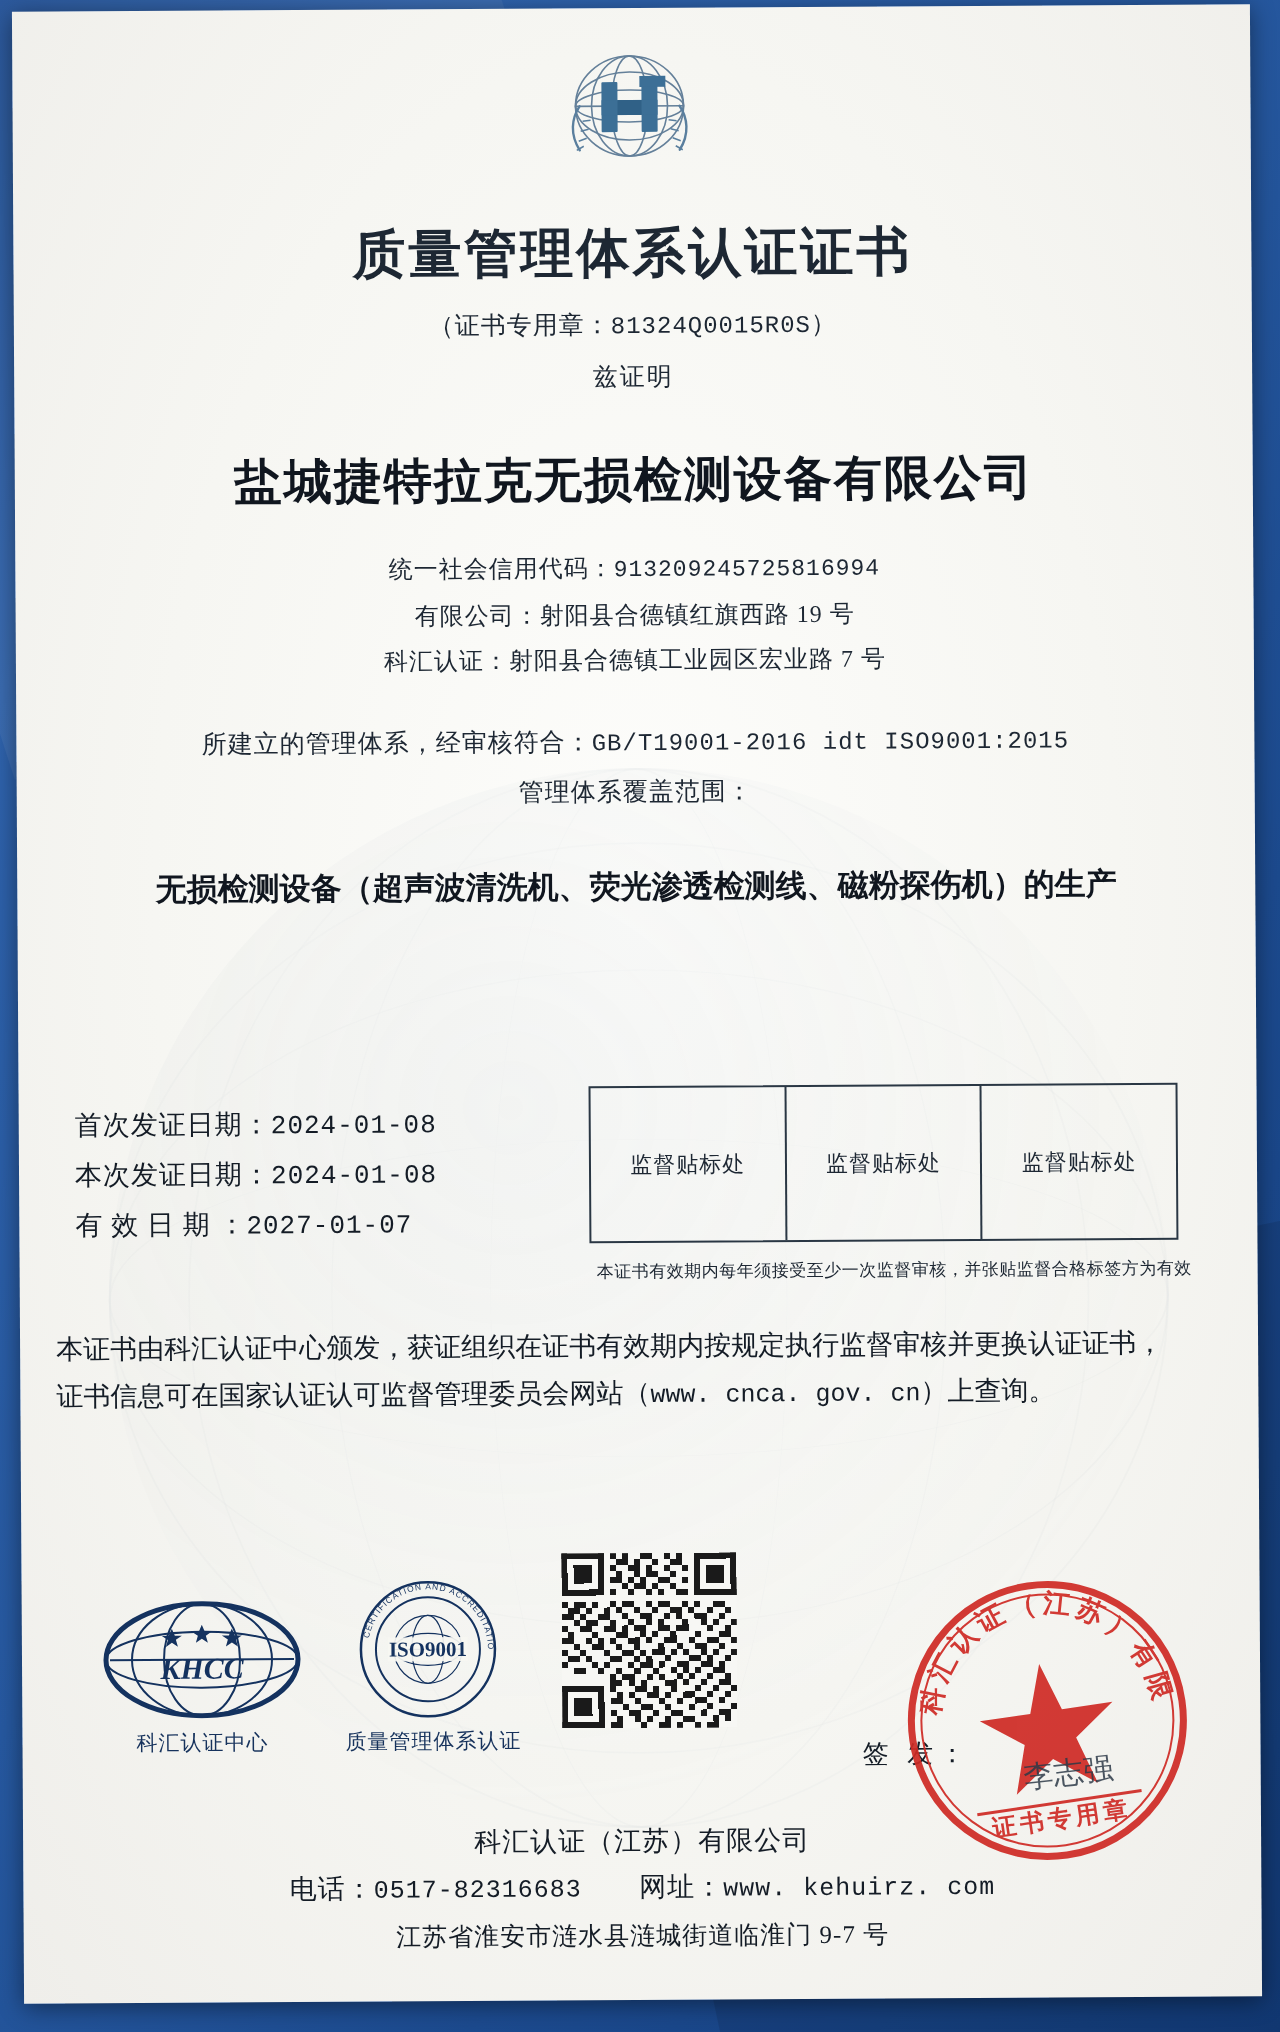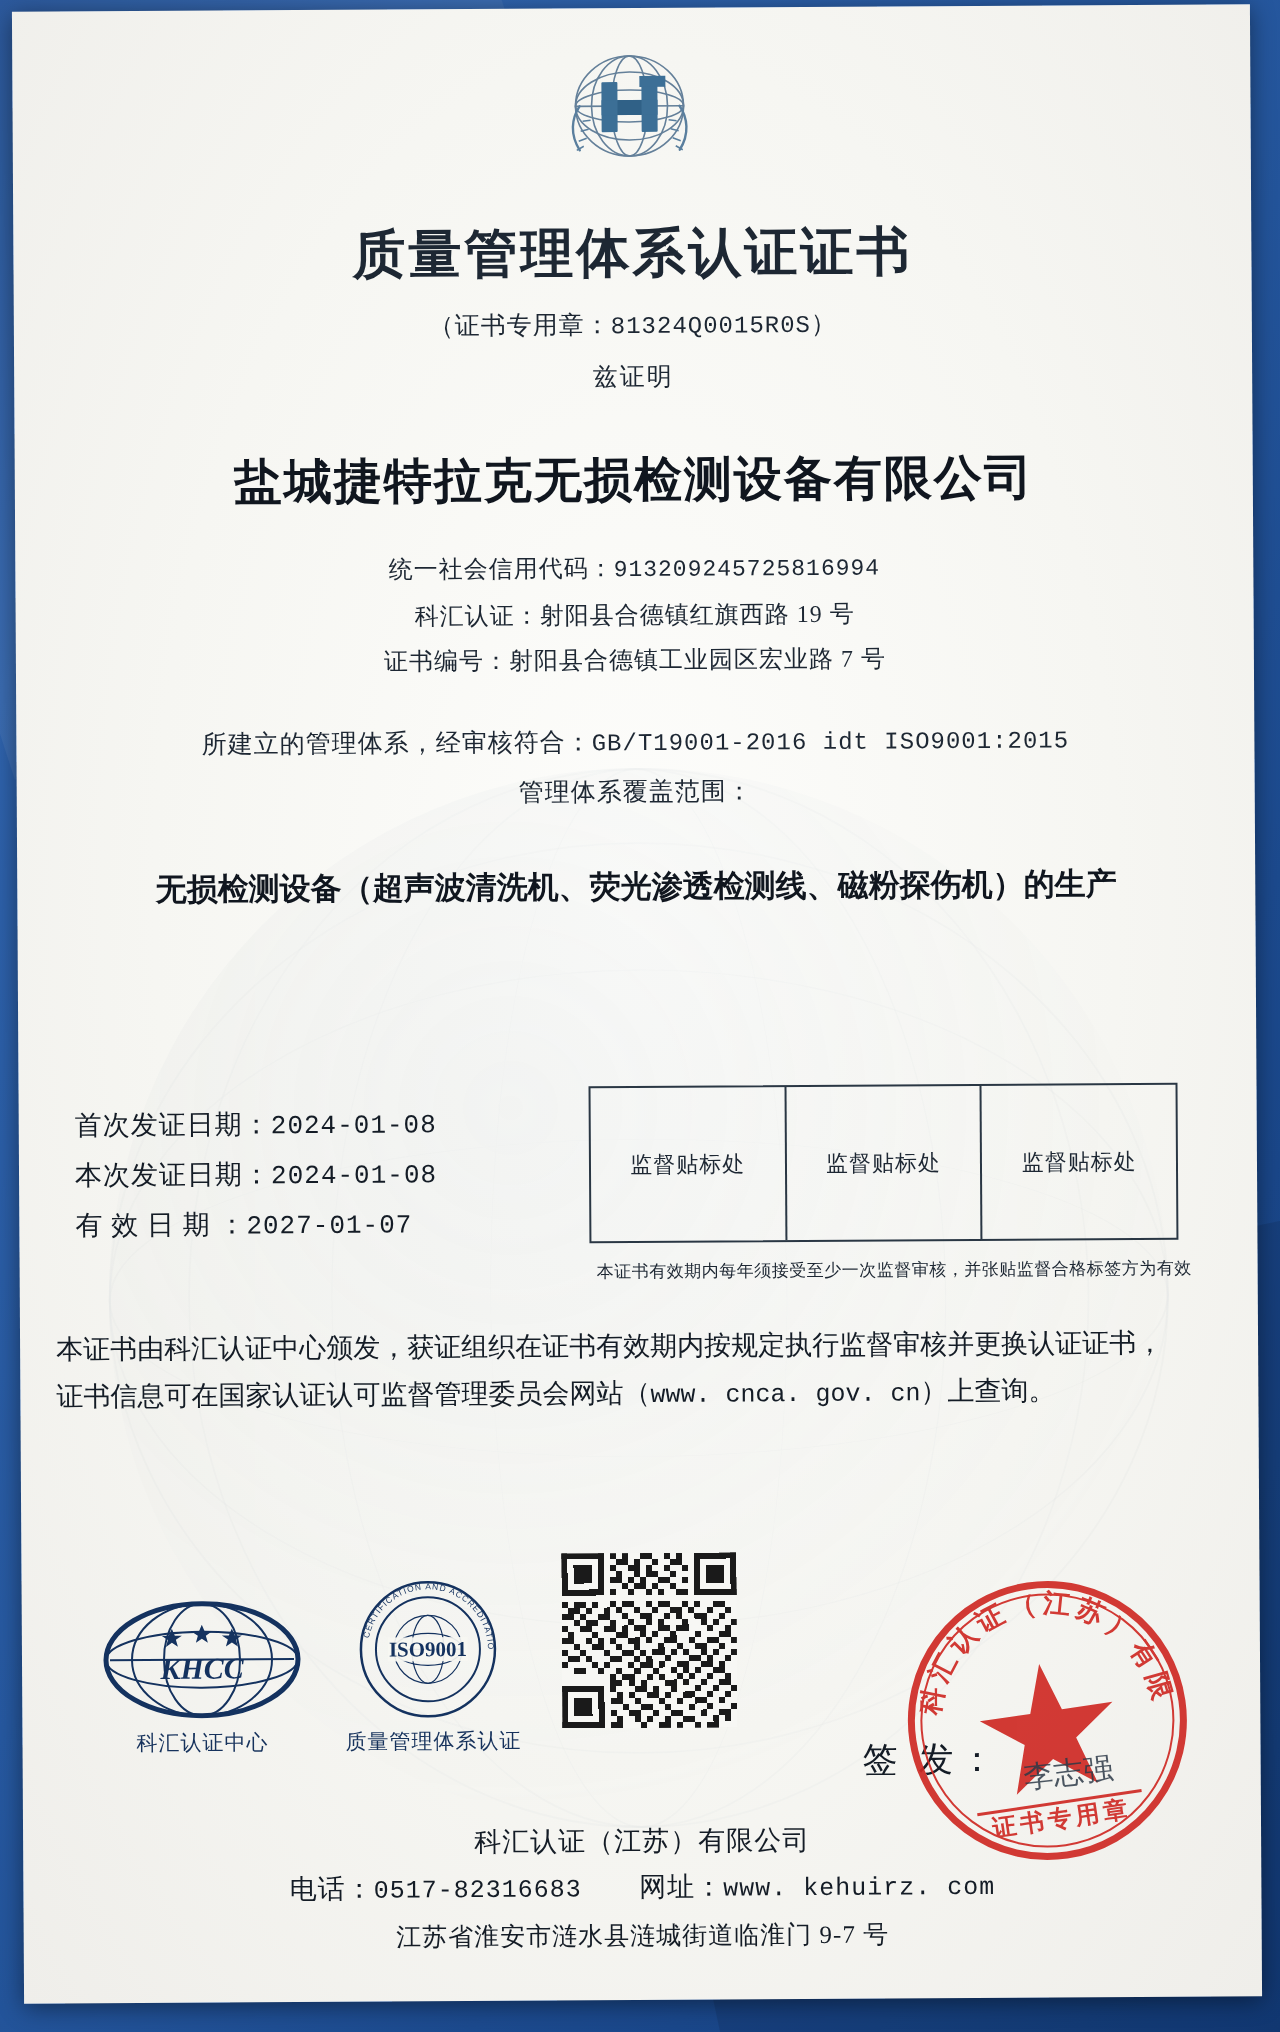--- a/index.html
+++ b/index.html
@@ -281,21 +281,21 @@
     left: 880px;
     top: 1570px;
     width: 290px;
     height: 290px;
     opacity: 0.92;
   }
   .sign-label {
     position: absolute;
     left: 840px;
     top: 1730px;
-    font-size: 35px;
+    font-size: 26px;
     color: #141c26;
     letter-spacing: 6px;
   }
 
   
   .footer {
     position: absolute;
     left: 0; right: 0;
     top: 1810px;
     text-align: center;
@@ -363,24 +363,24 @@
 
     <div class="hereby">兹证明</div>
 
     <div class="company">盐城捷特拉克无损检测设备有限公司</div>
 
     <div class="meta">
       <div>
         <span>统一社会信用代码：</span><span class="mono">913209245725816994</span>
       </div>
       <div>
-        <span>科汇认证：</span><span>射阳县合德镇红旗西路 19 号</span>
+        <span>有限公司：</span><span>射阳县合德镇红旗西路 19 号</span>
       </div>
       <div>
-        <span>证书编号：</span><span>射阳县合德镇工业园区宏业路 7 号</span>
+        <span>科汇认证：</span><span>射阳县合德镇工业园区宏业路 7 号</span>
       </div>
     </div>
 
     <div class="standard">
       <span>所建立的管理体系，经审核符合：</span><span class="mono">GB/T19001-2016 idt ISO9001:2015</span>
     </div>
 
     <div class="scope-label">管理体系覆盖范围：</div>
     <div class="scope-text">无损检测设备（超声波清洗机、荧光渗透检测线、磁粉探伤机）的生产</div>
 

